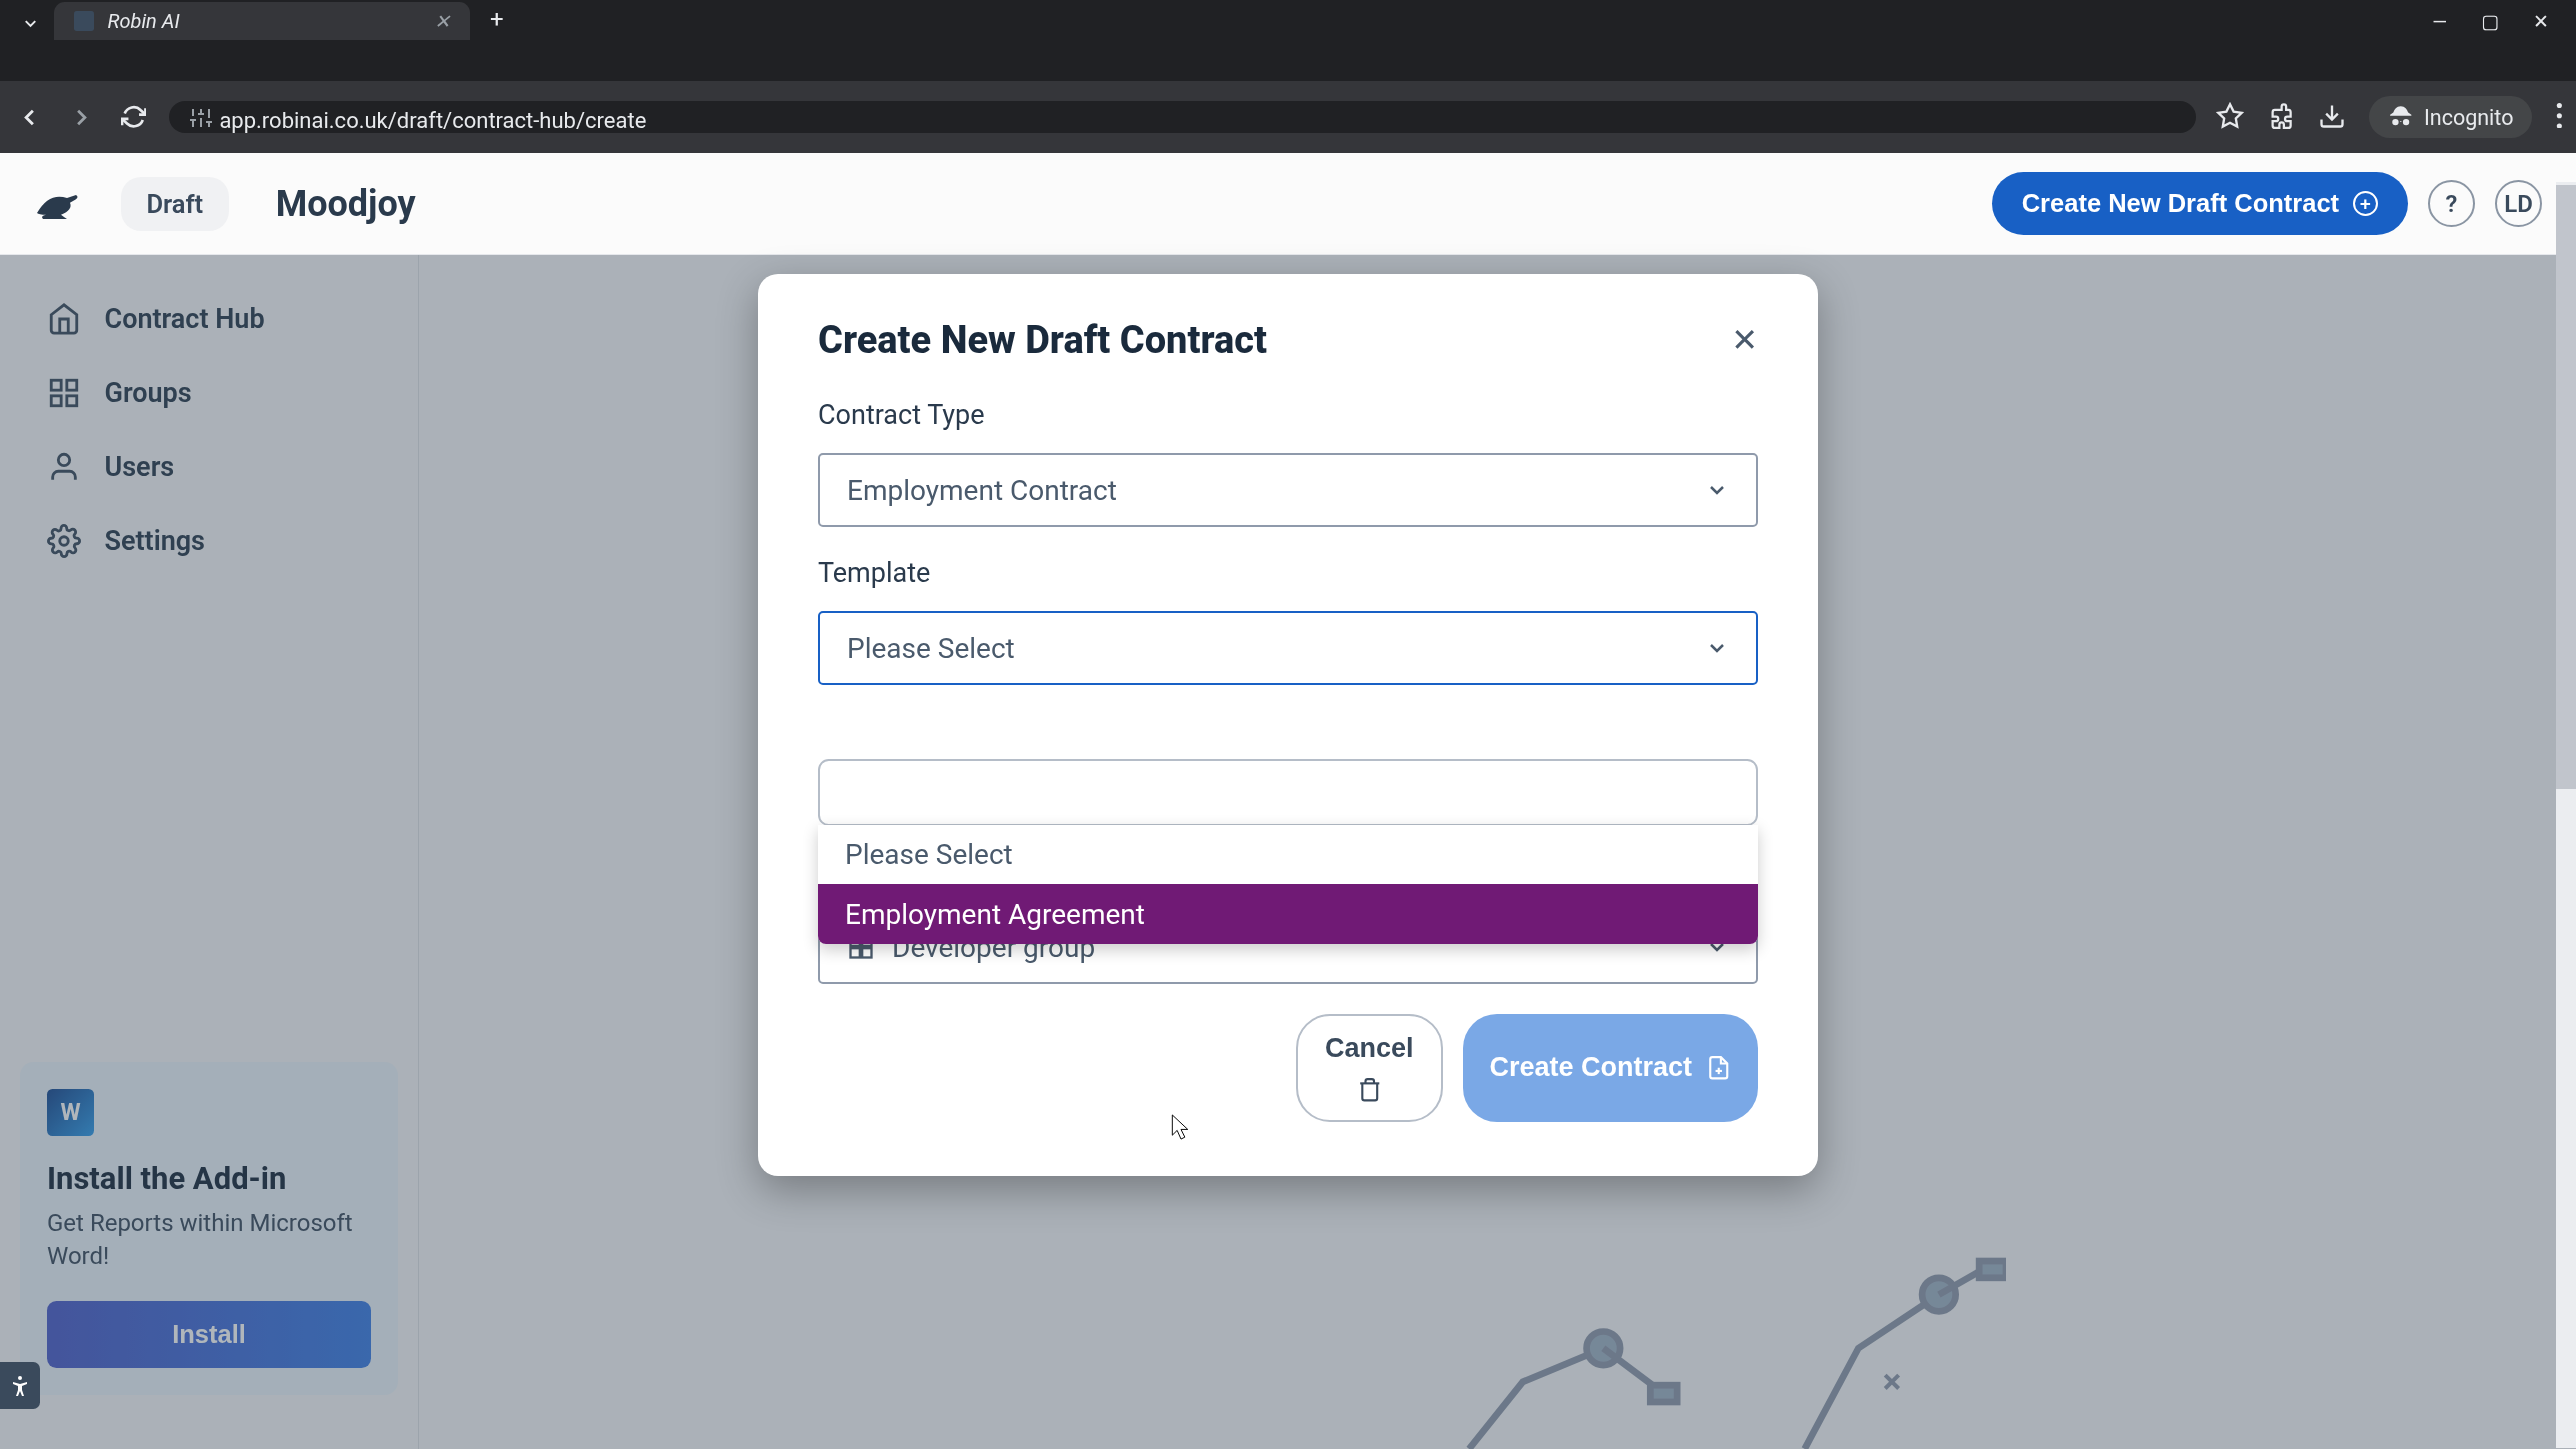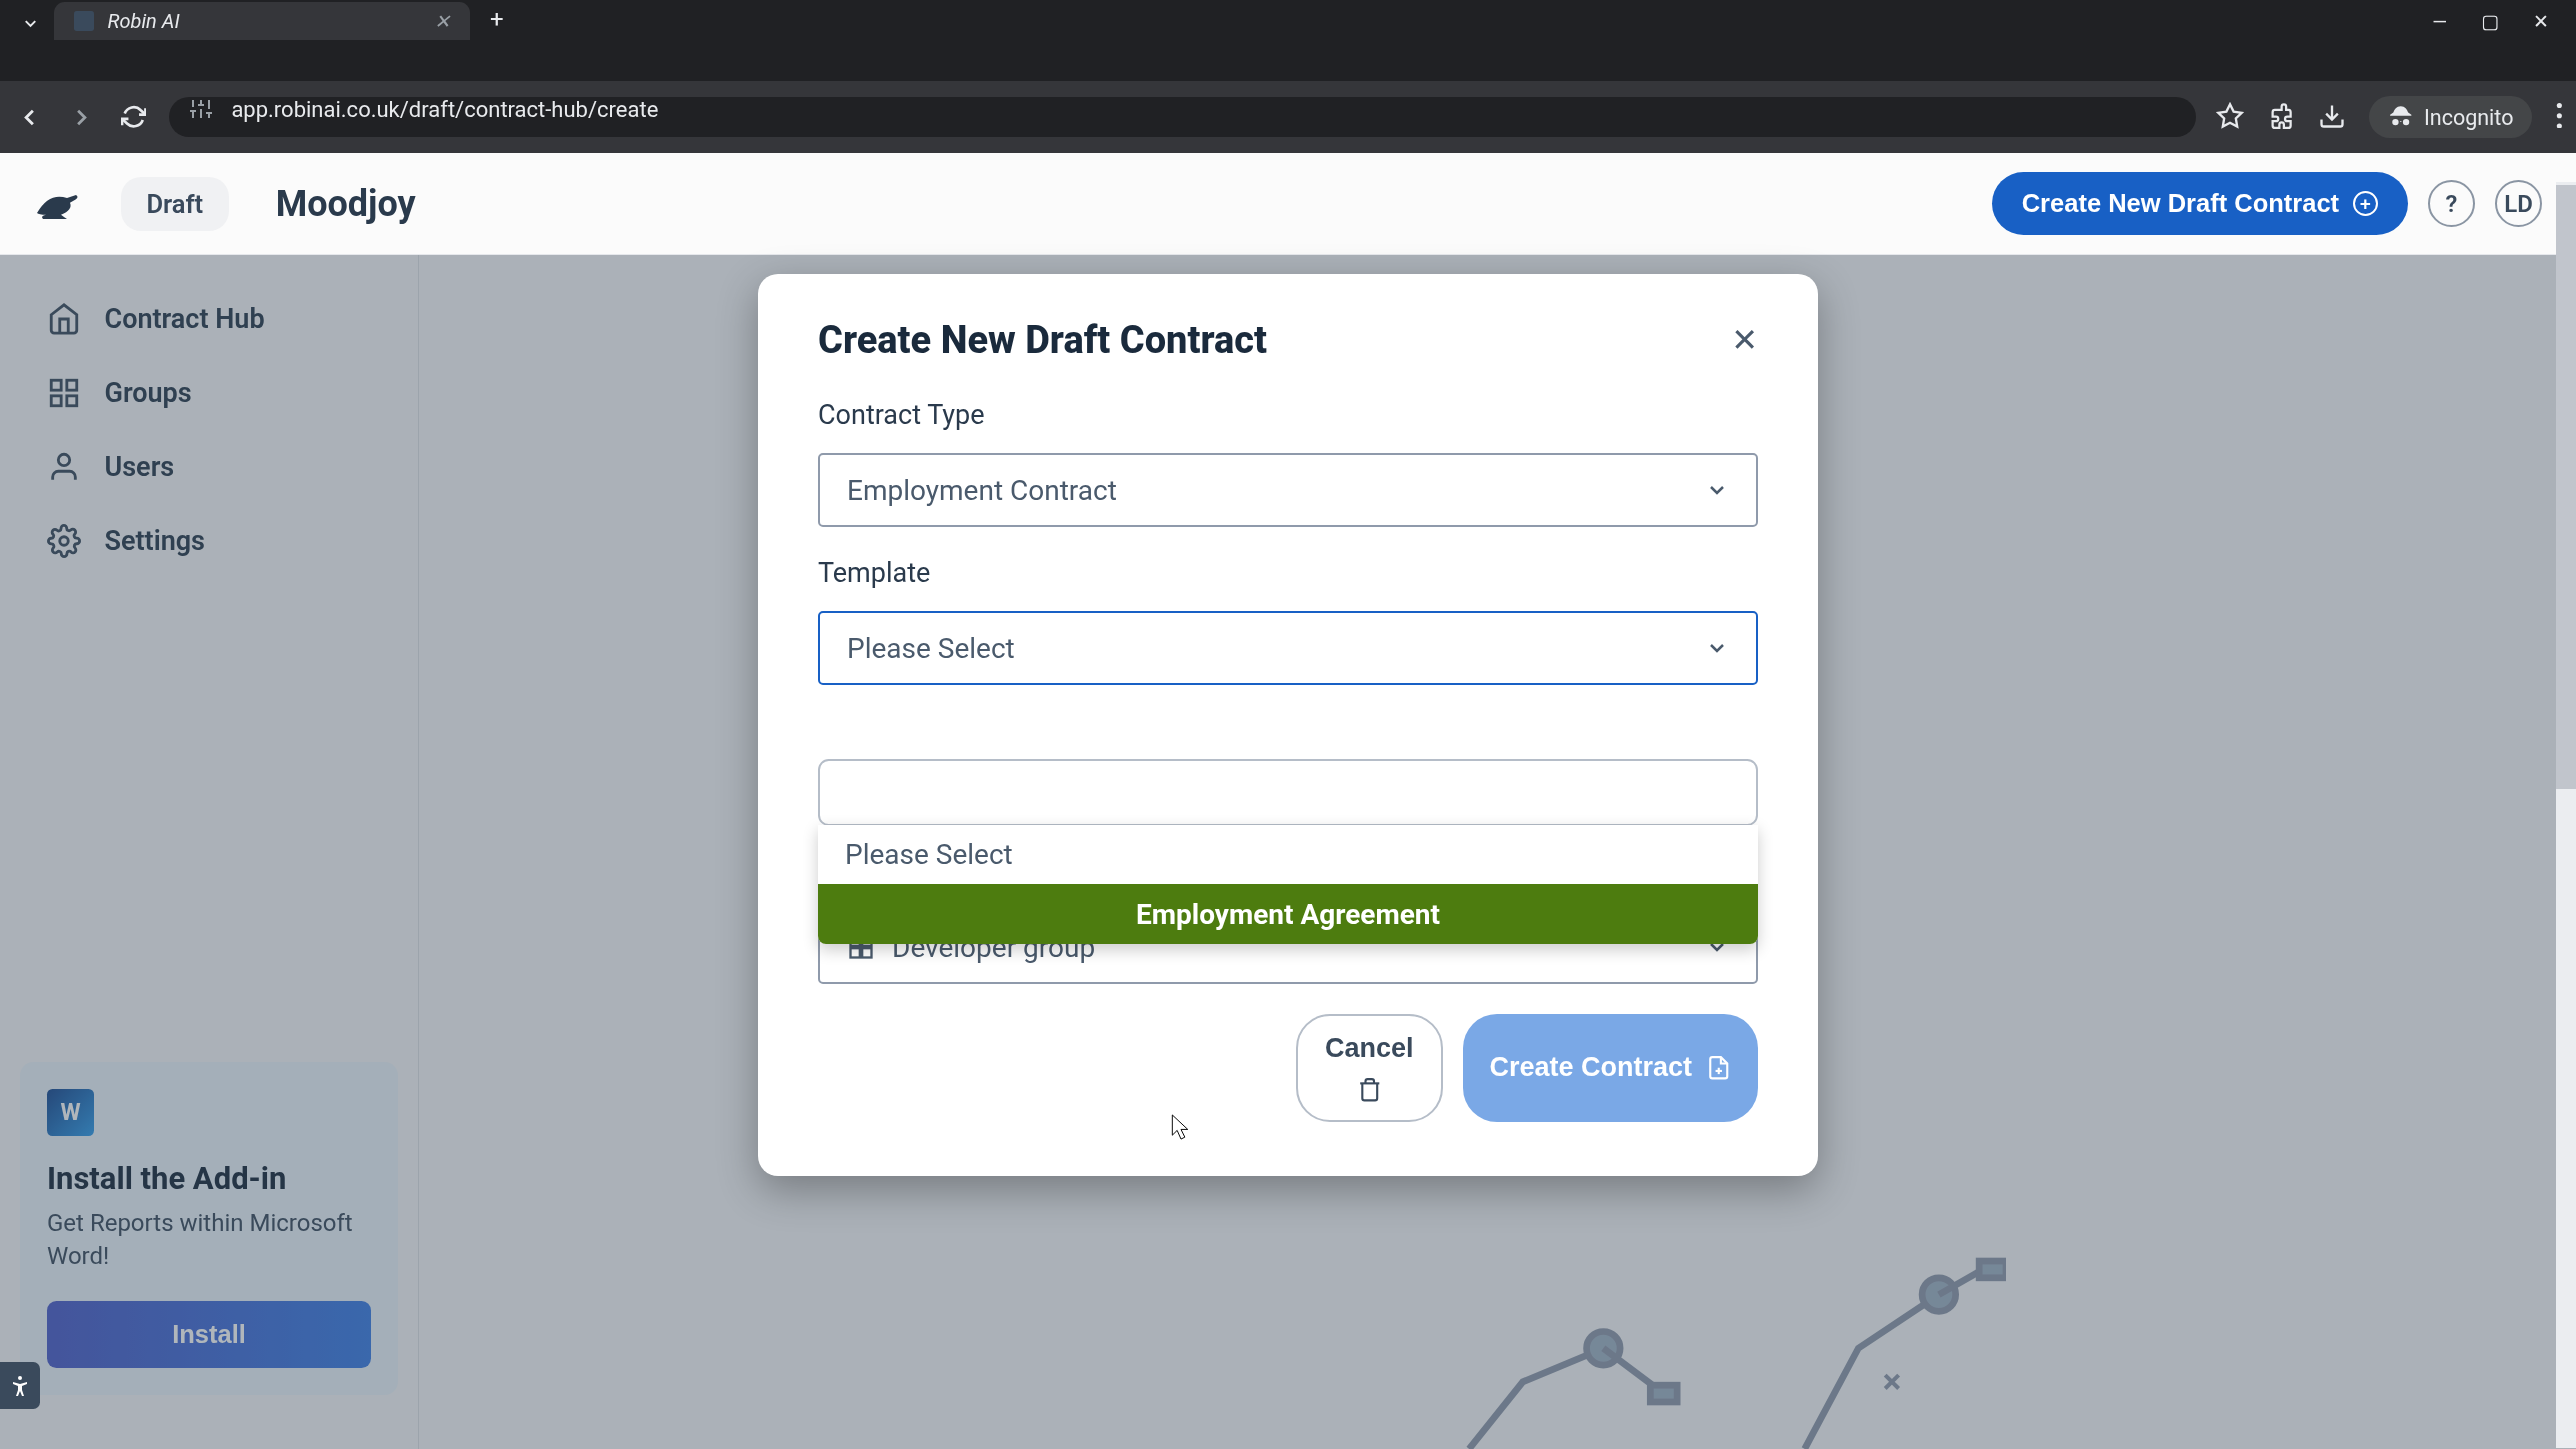--- a/index.html
+++ b/index.html
@@ -14,21 +14,21 @@
 .tab-title { color: #e8eaed; font-size: 20px; flex: 1; }
 .tab-close { color: #9aa0a6; font-size: 19px; }
 .new-tab { color: #e8eaed; font-size: 24px; margin-left: 20px; padding-bottom: 6.7px; }
 .window-controls { margin-left: auto; display: flex; gap: 34px; padding: 0 27px 6.7px 0; color: #e8eaed; }
 .window-controls span { font-size: 19px; }
 
 
 .toolbar { background: #35363a; height: 72px; display: flex; align-items: center; padding: 0 13.4px; gap: 20px; }
 .nav-btn { color: #9aa0a6; width: 32px; height: 32px; display: flex; align-items: center; justify-content: center; }
 .nav-btn.active { color: #e8eaed; }
-.url-bar { flex: 1; background: #202124; border-radius: 34px; height: 40px; display: flex; align-items: flex-start; padding: 0 20px; gap: 18px; }
+.url-bar { flex: 1; background: #202124; border-radius: 34px; height: 32px; display: flex; align-items: flex-end; padding: 0 20px; gap: 6px; }
 .url-bar .site-icon { color: #9aa0a6; }
 .url-text { color: #e8eaed; font-size: 22px; }
 .toolbar-right { display: flex; align-items: center; gap: 23.5px; color: #e8eaed; }
 .incognito-badge { display: flex; align-items: center; gap: 10px; background: #444648; padding: 8px 19px; border-radius: 27px; font-size: 21.5px; }
 
 
 .app-header { background: #fbfbfb; height: 102px; border-bottom: 0.7px solid #e5e7eb; display: flex; align-items: center; padding: 0 34px; gap: 27px; }
 .bird-logo { width: 60px; height: 40px; }
 .draft-pill { background: #f0f1f3; padding: 12px 25.5px; border-radius: 20px; font-size: 25.5px; color: #3a4a5c; font-weight: 600; }
 .org-name { font-size: 36px; color: #2a3a4c; font-weight: 700; margin-left: 20px; }
@@ -62,21 +62,21 @@
 .modal-header { display: flex; justify-content: space-between; align-items: center; margin-bottom: 37px; }
 .modal-title { font-size: 38px; font-weight: 800; color: #1a2a3c; }
 .modal-close { font-size: 32px; color: #4a5a6c; background: none; border: none; }
 .form-group { margin-bottom: 30px; position: relative; }
 .form-label { font-size: 27px; font-weight: 400; color: #2a3a4c; display: block; margin-bottom: 17px; }
 .select-box { width: 100%; height: 74px; border: 2px solid #8f9aab; border-radius: 5px; display: flex; align-items: center; justify-content: space-between; padding: 0 27px; font-size: 28px; color: #4a5a6c; background: #fff; margin-top: 22px; }
 .select-box.focused { border-color: #1860c5; }
 .select-box .gicon { width: 28px; height: 28px; margin-right: 17px; }
 .dropdown { position: absolute; top: 100%; left: 0; right: 0; background: #fff; border-radius: 0 0 8px 8px; box-shadow: 0 5.4px 16px rgba(0,0,0,0.2); overflow: hidden; margin-top: -1.3px; z-index: 5; }
 .dropdown-option { padding: 13.4px 27px; font-size: 28px; color: #4a5a6c; }
-.dropdown-option.highlighted { background: #4d7c0f; color: #fff; font-weight: 700; text-align: center; }
+.dropdown-option.highlighted { background: #701a75; color: #fff; font-weight: 400; }
 .empty-box { width: 100%; height: 67px; border: 2px solid #b5bdc8; border-radius: 10.7px; margin-top: 74px; }
 .modal-actions { display: flex; justify-content: flex-end; gap: 20px; margin-top: 30px; }
 .cancel-btn { background: #fff; border: 2px solid #b5bdc8; padding: 17px 27px; border-radius: 34px; font-size: 27px; font-weight: 600; color: #3a4a5c; display: flex; align-items: center; gap: 13.4px; flex-direction: column; }
 .submit-btn { background: #7aa8e6; color: #fff; border: none; padding: 17px 27px; border-radius: 34px; font-size: 27px; font-weight: 600; display: flex; align-items: center; gap: 13.4px; }
 
 .cursor { position: absolute; left: 1171px; top: 859px; width: 20px; height: 27px; z-index: 20; }
 
 .scrollbar { position: absolute; right: 0; top: 182px; width: 20px; height: calc(1449px - 81px - 102px); background: #ebedf0; }
 .scrollbar-thumb { width: 100%; height: 604px; background: #c1c5cc; margin-top: 2.7px; }
 </style>

